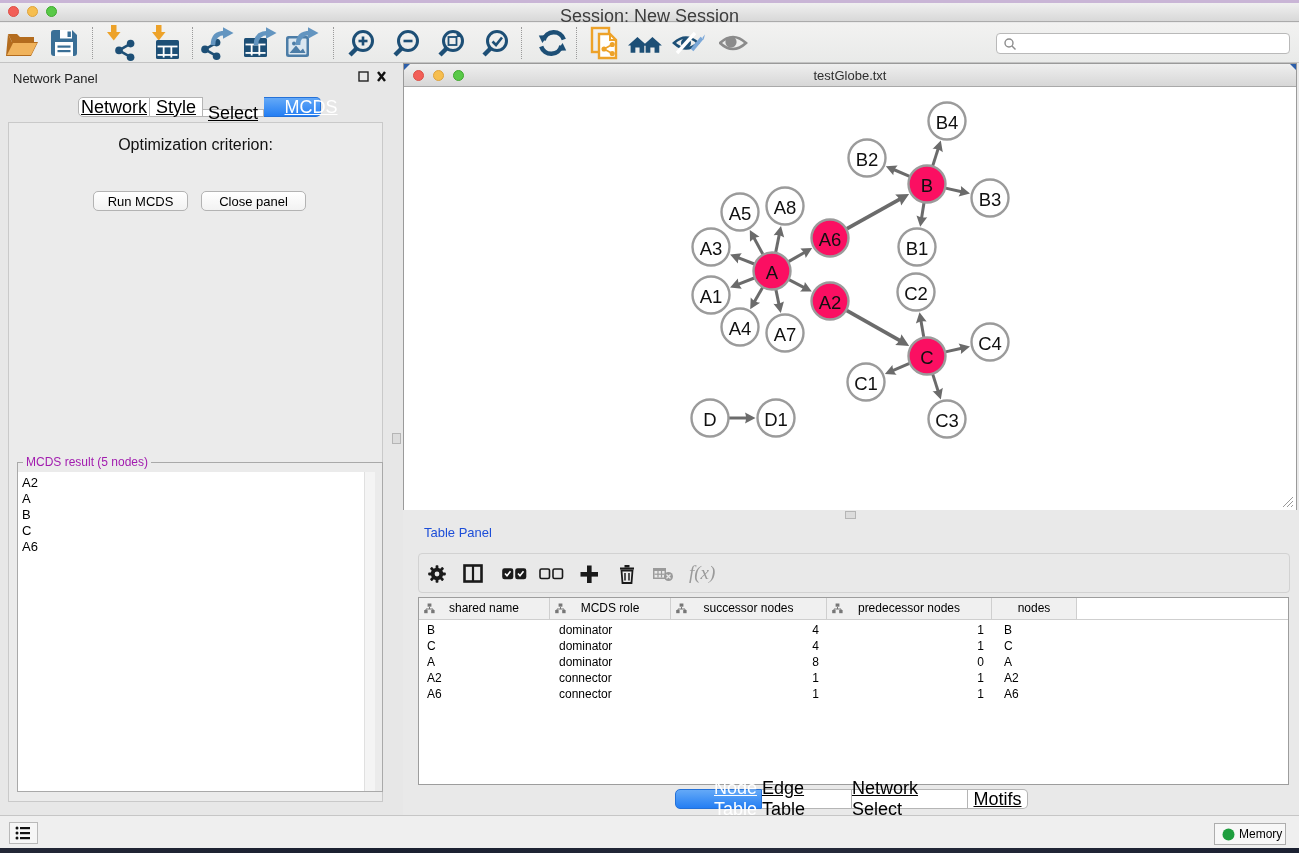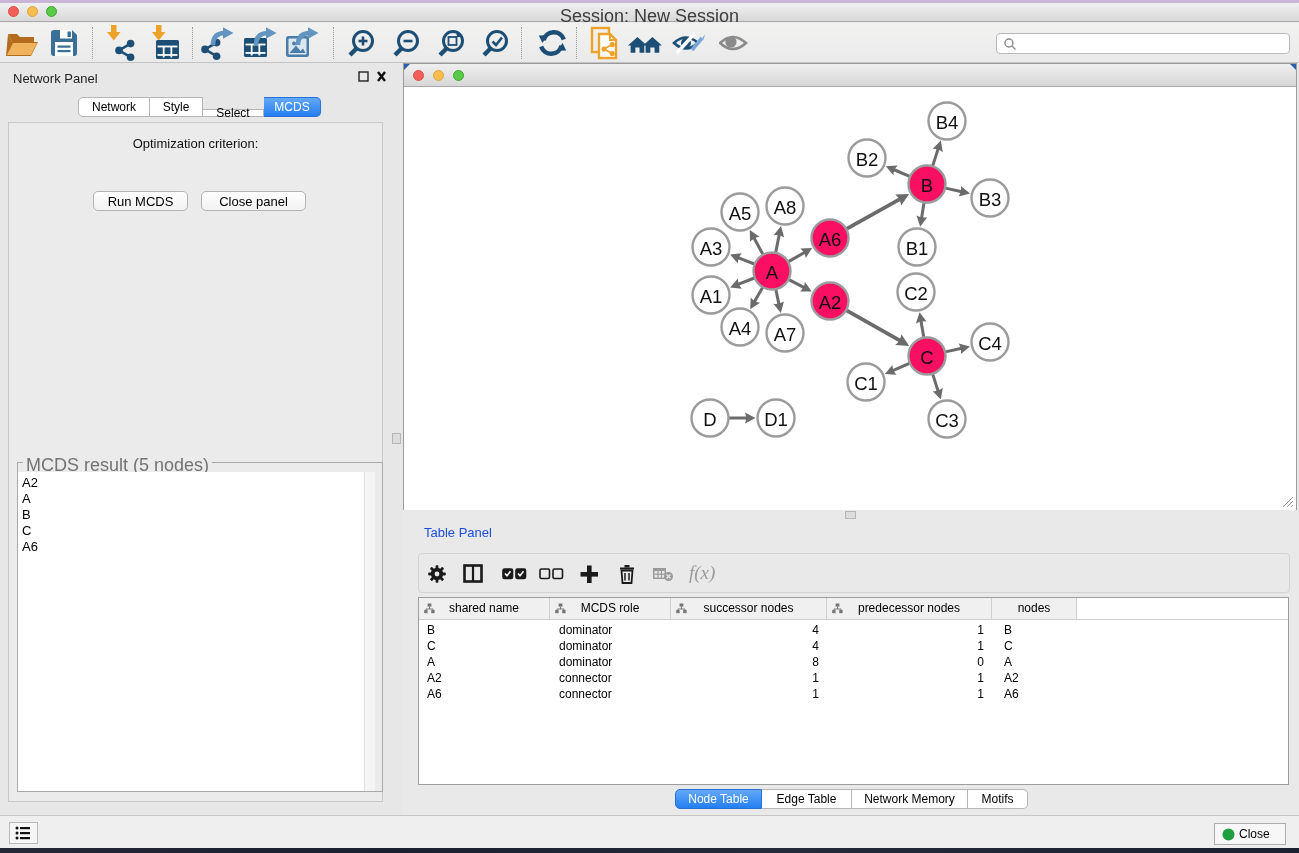--- a/index.html
+++ b/index.html
@@ -19,36 +19,36 @@
 #searchbox { position:absolute; left:996px; top:10px; width:294px; height:21px; background:#fff;
   border:1px solid #b9b9b9; border-radius:4px; }
 #searchbox svg { position:absolute; left:6px; top:3px; }
 
 #controlPanel { left:0; top:63px; width:391px; height:752px; background:#e7e7e7; }
 #cpTitle { left:13px; top:8px; font-size:13px; color:#222; }
 .paneBtns { position:absolute; font-size:12px; color:#111; }
 #cpContent { left:8px; top:59px; width:375px; height:680px; background:#ebebeb; border:1px solid #c9c9c9; }
 .tabgroup { position:absolute; display:flex; height:20px; }
 .tabgroup .tab { border:1px solid #b5b5b5; border-left:none; background:#fff; color:#000;
-  font-size:12px; display:flex; align-items:center; justify-content:center; }
+  font-size:18px; display:flex; align-items:center; justify-content:center;text-decoration:underline; }
 .tabgroup .tab.first { border-left:1px solid #b5b5b5; border-radius:5px 0 0 5px; }
 .tabgroup .tab.last { border-radius:0 5px 5px 0; }
-.tabgroup .tab.sel { background:linear-gradient(#64a9f7,#247ef3); border-color:#2471d8; color:#fff; }
-#optLabel { left:0; top:73px; width:391px; text-align:center; font-size:13px; color:#111; }
+.tabgroup .tab.sel { background:linear-gradient(#64a9f7,#247ef3); border-color:#2471d8; color:#fff;padding-left:38px; }
+#optLabel { left:0; top:73px; width:391px; text-align:center; font-size:16px; color:#111; }
 #dropdown { left:42px; top:95px; width:312px; height:21px; background:#fff;
   border:1px solid #adadad; border-radius:4px; }
 #dropdown .dtext { position:absolute; left:10px; top:2px; font-size:13.5px; color:#000; }
 #dropdown .stepper { position:absolute; right:-1px; top:-1px; width:17px; height:21px;
   background:linear-gradient(#5ba1f8,#1f66ee); border-radius:0 4px 4px 0; }
 .macbtn { position:absolute; height:20px; background:linear-gradient(#ffffff,#f2f2f2);
   border:1px solid #b3b3b3; border-radius:5px; font-size:13px; color:#000;
   display:flex; align-items:center; justify-content:center; }
 #fieldset { left:17px; top:392px; width:366px; height:337px; }
 #fieldset .fsborder { position:absolute; left:0; top:7px; width:366px; height:330px; border:1px solid #a9a9a9; }
-#fieldset .legend { position:absolute; left:6px; top:0; background:#ebebeb; padding:0 3px; font-size:18px; color:#737373; }
+#fieldset .legend { position:absolute; left:6px; top:0; background:#ebebeb; padding:0 3px; font-size:12px; color:#a21caf; }
 #listbox { position:absolute; left:1px; top:17px; width:357px; height:319px; background:#fff; }
 #listbox .scroll { position:absolute; right:0; top:0; width:11px; height:100%; background:#f4f4f4; border-left:1px solid #e0e0e0; }
 #listbox .li { position:absolute; left:4px; font-size:13px; color:#000; }
 #vdivider { left:391px; top:63px; width:12px; height:752px; background:#e7e7e7; }
 #vhandle { left:392px; top:433px; width:9px; height:11px; background:#dcdcdc; border:1px solid #b5b5b5; }
 
 #gwin { left:403px; top:63px; width:894px; height:447px; border:1px solid #9a9a9a; background:#fff; }
 #gtitle { position:absolute; left:0; top:0; width:100%; height:23px;
   background:linear-gradient(#efefef,#d7d7d7); border-bottom:1px solid #a9a9a9; }
 #gtitle .tl { position:absolute; top:6px; width:11px; height:11px; border-radius:50%; }
@@ -244,20 +244,21 @@
   </div>
 </div>
 <div class="abs" id="vdivider"></div>
 <div class="abs" id="vhandle"></div>
 
 <div class="abs" id="gwin">
   <div id="gtitle">
     <div class="tl" style="left:9px; background:#f25f58; border:1px solid #dd4f46;"></div>
     <div class="tl" style="left:29px; background:#f6be4f; border:1px solid #dfa33c;"></div>
     <div class="tl" style="left:49px; background:#59c948; border:1px solid #3fa92f;"></div>
+    <div id="gtitleText">testGlobe.txt</div>
     <svg style="position:absolute;left:0;top:0;" width="6" height="6" viewBox="0 0 6 6">
         <path d="M0 0 L6 0 L0 6 Z" fill="#2c5ea9"></path>
       </svg>
     <svg style="position:absolute;right:0;top:0;" width="6" height="6" viewBox="0 0 6 6">
         <path d="M0 0 L6 0 L6 6 Z" fill="#2c5ea9"></path>
       </svg>
   </div>
   <div id="gcanvas">
     <svg class="graph" width="893" height="423" viewBox="0 0 893 423">
 <line x1="358.9" y1="166.3" x2="349.8" y2="149.5" stroke="#6b6b6b" stroke-width="3.0"></line>
@@ -451,34 +452,34 @@
     <div class="cell" style="left:585px; top:72px;">A2</div>
     <div class="cell" style="left:8px; top:88px;">A6</div>
     <div class="cell" style="left:140px; top:88px;">connector</div>
     <div class="cell" style="left:340px; top:88px; width:60px; text-align:right;">1</div>
     <div class="cell" style="left:505px; top:88px; width:60px; text-align:right;">1</div>
     <div class="cell" style="left:585px; top:88px;">A6</div>
     </div>
   <div id="btabs" class="tabgroup">
     <div class="tab sel first" style="width:87px;">Node Table</div>
     <div class="tab" style="width:90px;">Edge Table</div>
-    <div class="tab" style="width:116px;">Network Memory</div>
+    <div class="tab" style="width:116px;">Network Select</div>
     <div class="tab last" style="width:60px;">Motifs</div>
   </div>
 </div>
 
 <div class="abs" id="statusbar">
   <div id="listBtn"><svg width="27" height="20" viewBox="0 0 27 20">
         <circle cx="7" cy="5" r="1.5" fill="#111"></circle>
         <circle cx="7" cy="10" r="1.5" fill="#111"></circle>
         <circle cx="7" cy="15" r="1.5" fill="#111"></circle>
         <rect x="10" y="4" width="10" height="2.2" fill="#111"></rect>
         <rect x="10" y="9" width="10" height="2.2" fill="#111"></rect>
         <rect x="10" y="14" width="10" height="2.2" fill="#111"></rect>
       </svg></div>
   <div id="memBtn">
       <svg style="position:absolute;left:7px;top:4px;" width="13" height="13" viewBox="0 0 13 13">
         <circle cx="6.5" cy="6.5" r="6" fill="#1e9e3e"></circle>
       </svg>
-      <span style="position:absolute;left:24px;top:3px;">Close</span>
+      <span style="position:absolute;left:24px;top:3px;">Memory</span>
     </div>
 </div>
 <div class="abs" id="deskBottom"></div>
 
 </body></html>

